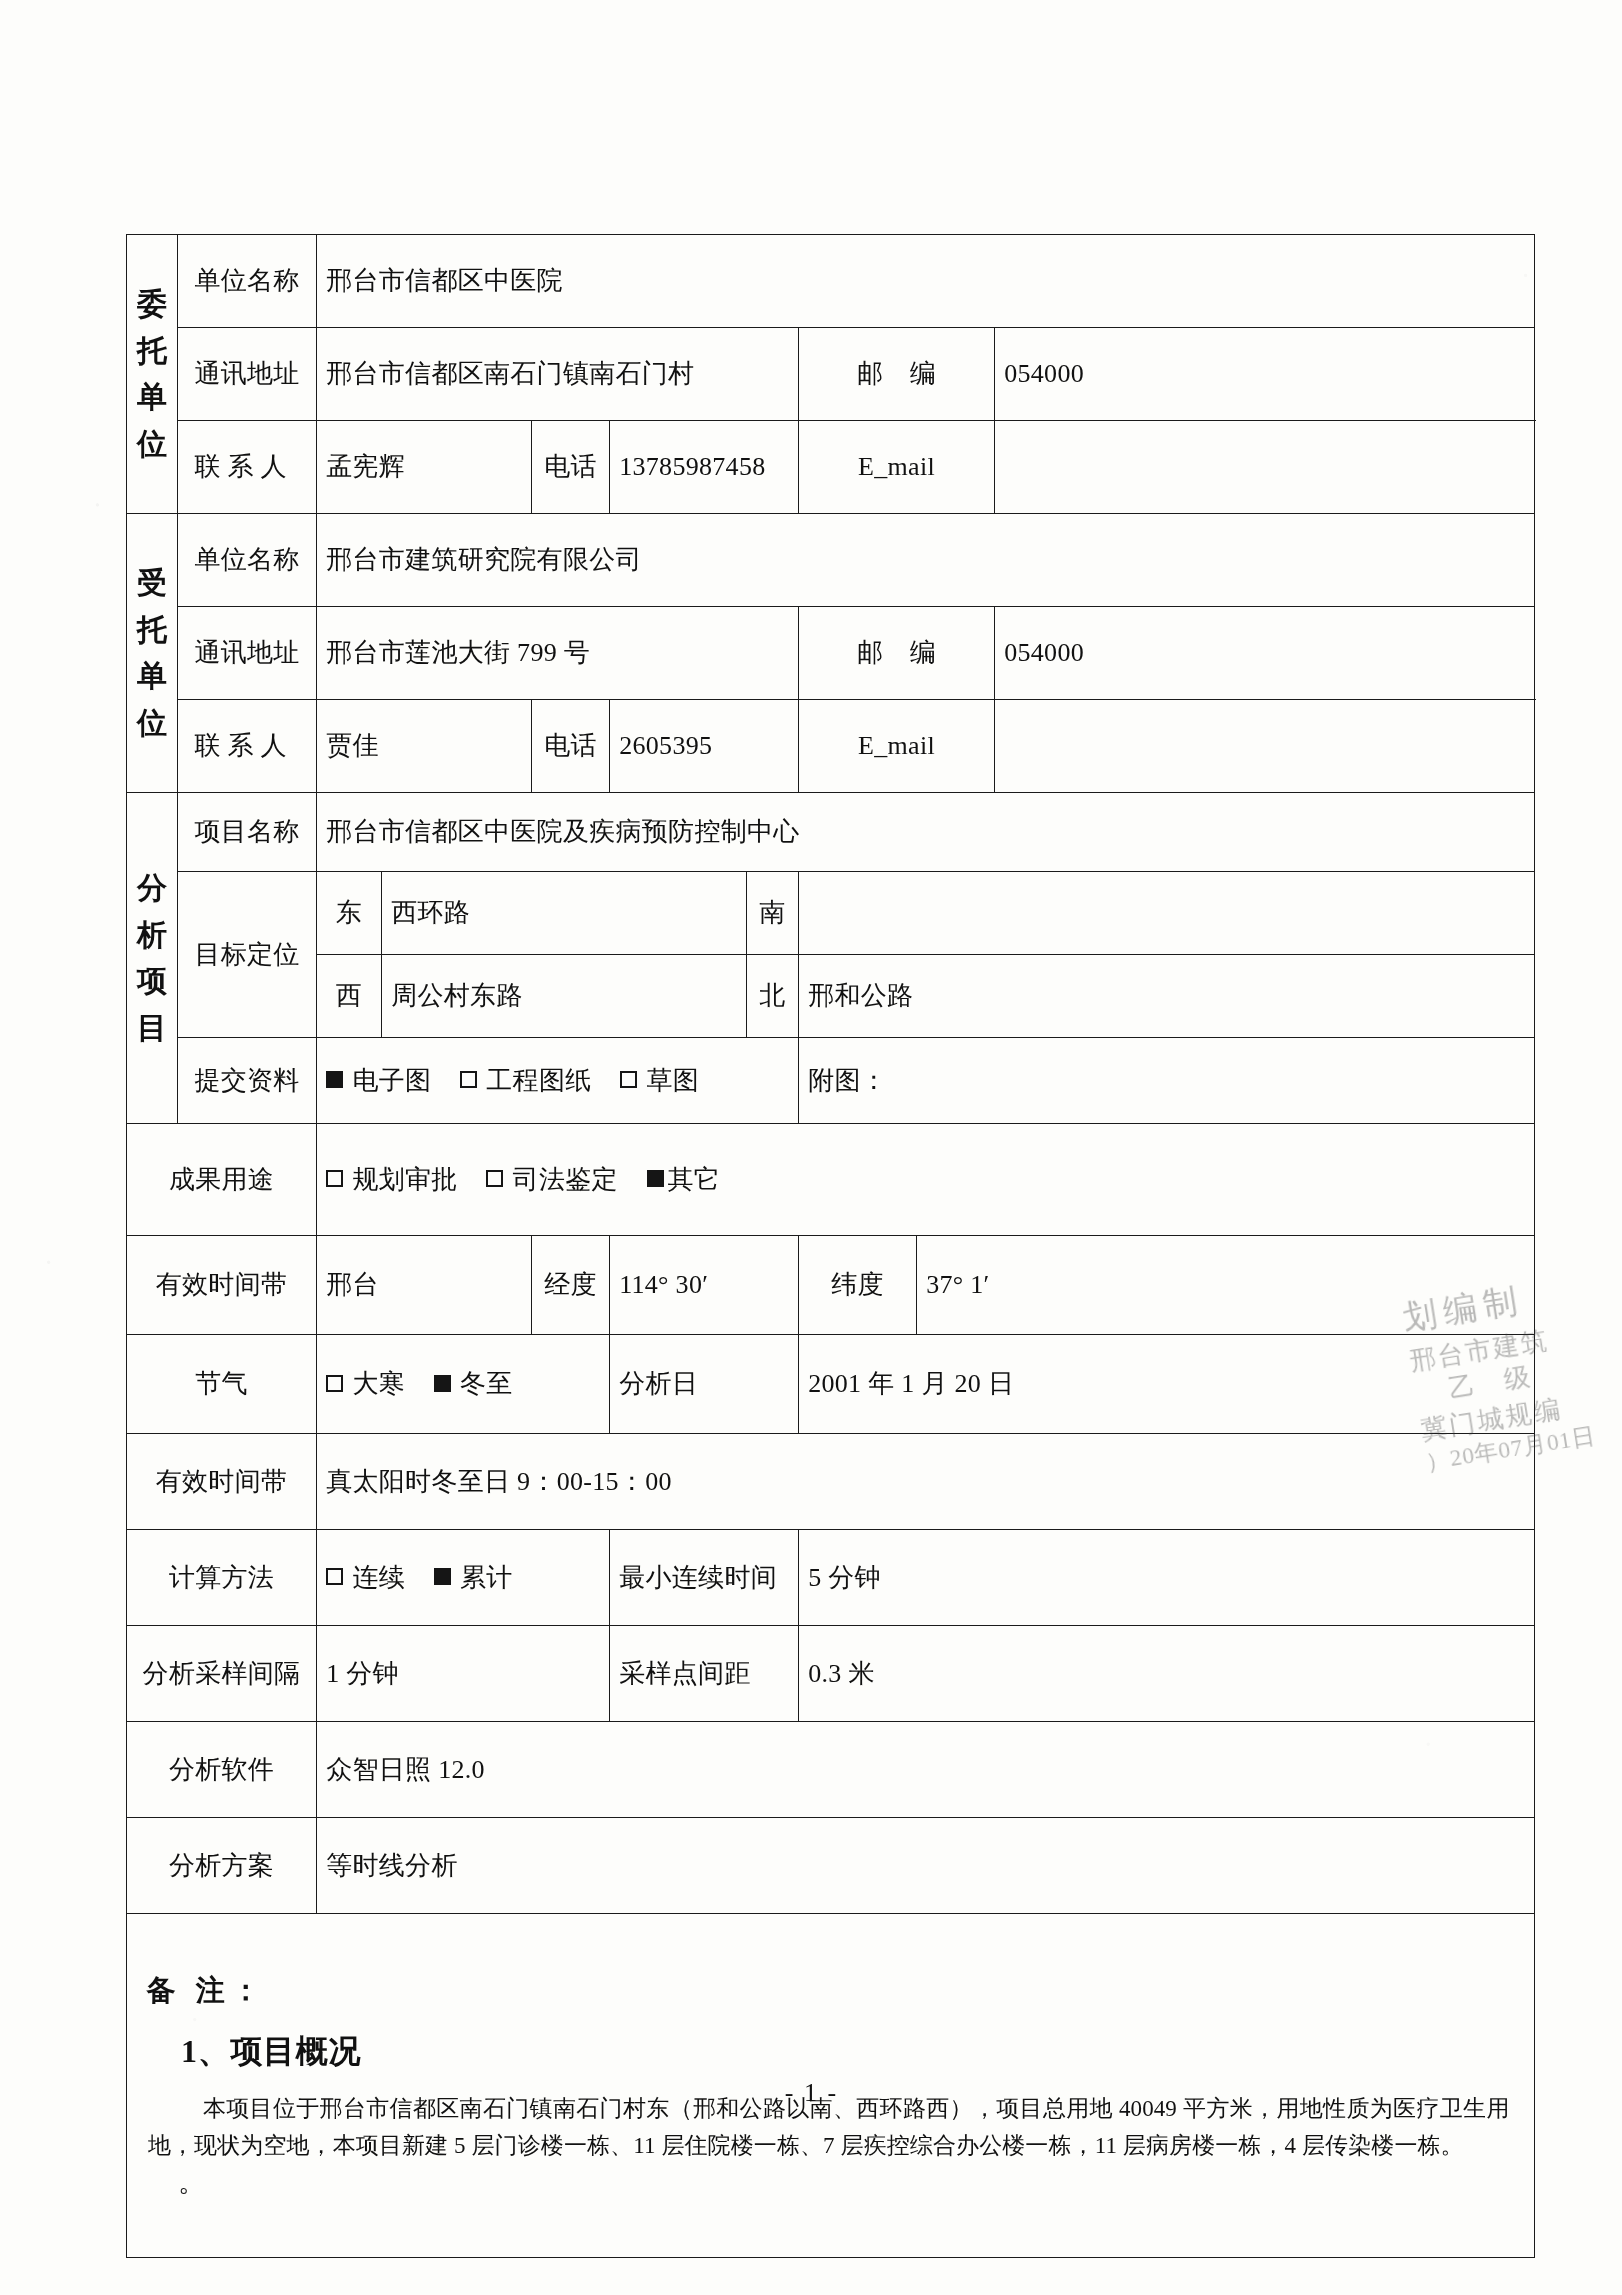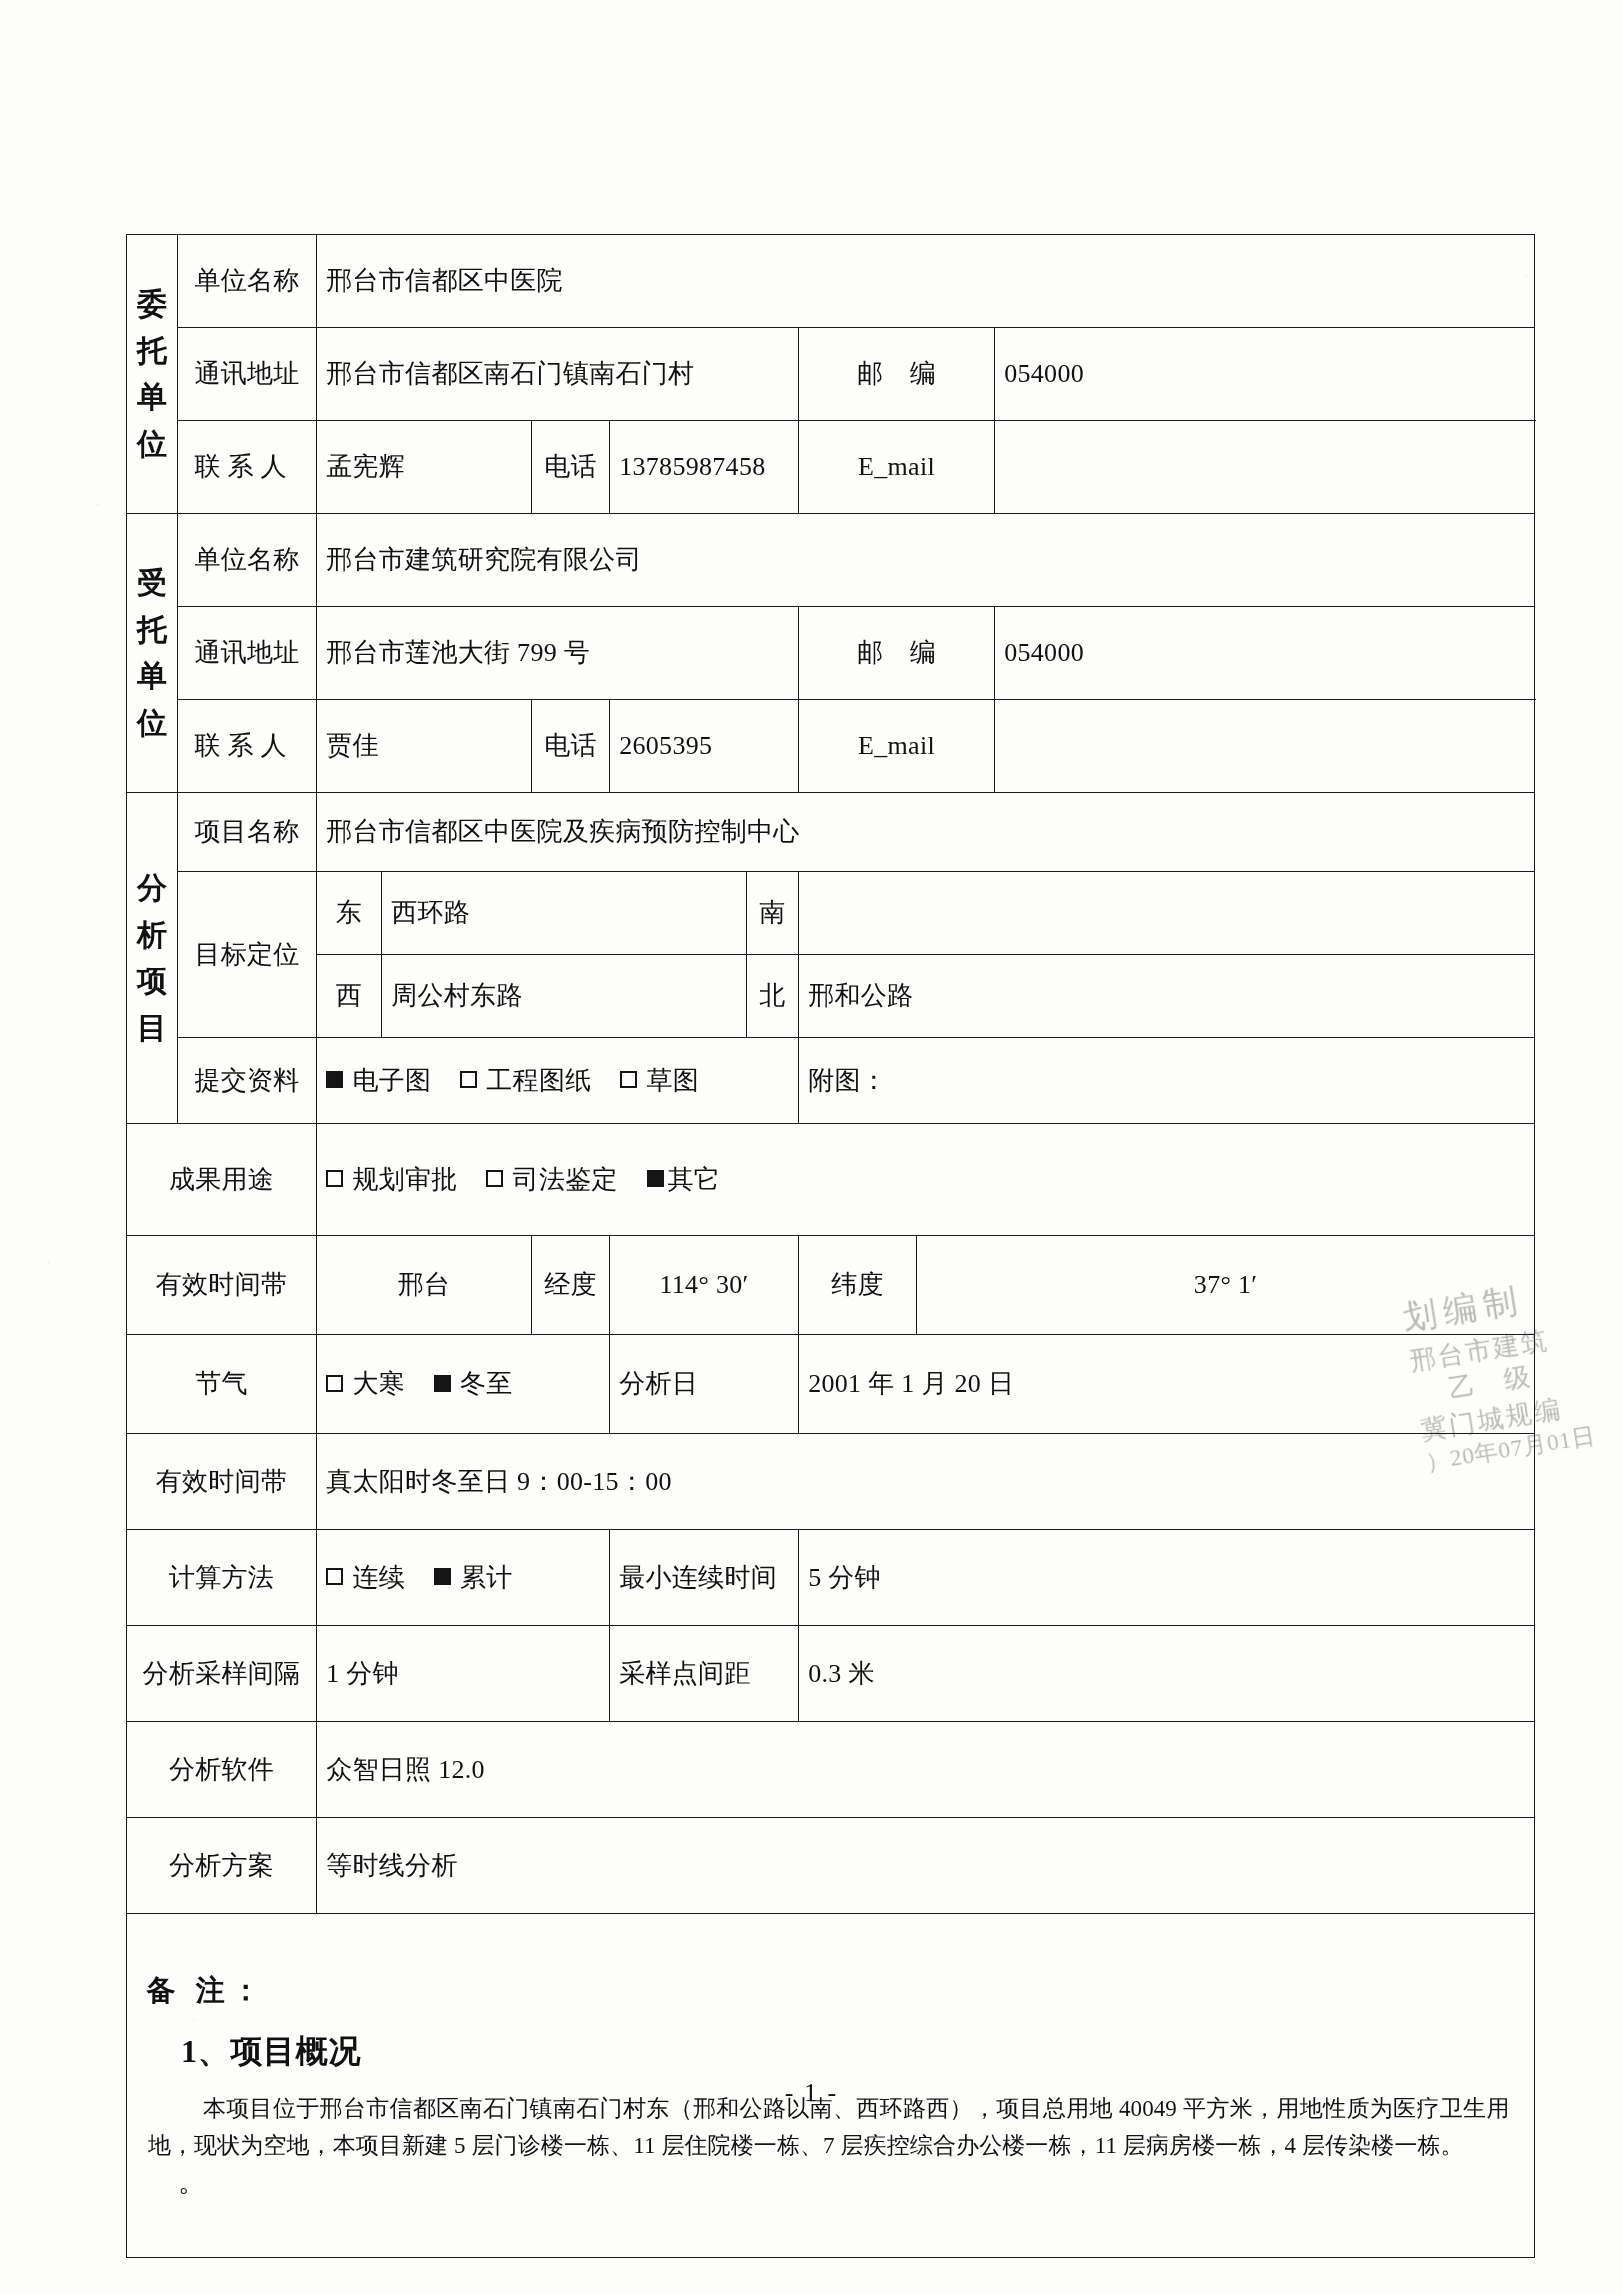--- a/index.html
+++ b/index.html
@@ -66,21 +66,21 @@
     text-align: left;
     white-space: nowrap;
     letter-spacing: 7.2px;
     text-indent: 7.2px;
   }
   .val {
     text-align: left;
     white-space: nowrap;
   }
   .val-c {
-    text-align: center;
+    text-align: left;
     white-space: nowrap;
   }
   .num {
     font-family: "Liberation Serif", "DejaVu Serif", serif;
     letter-spacing: 0.7px;
   }
 
   
   .vert {
     text-align: center;

